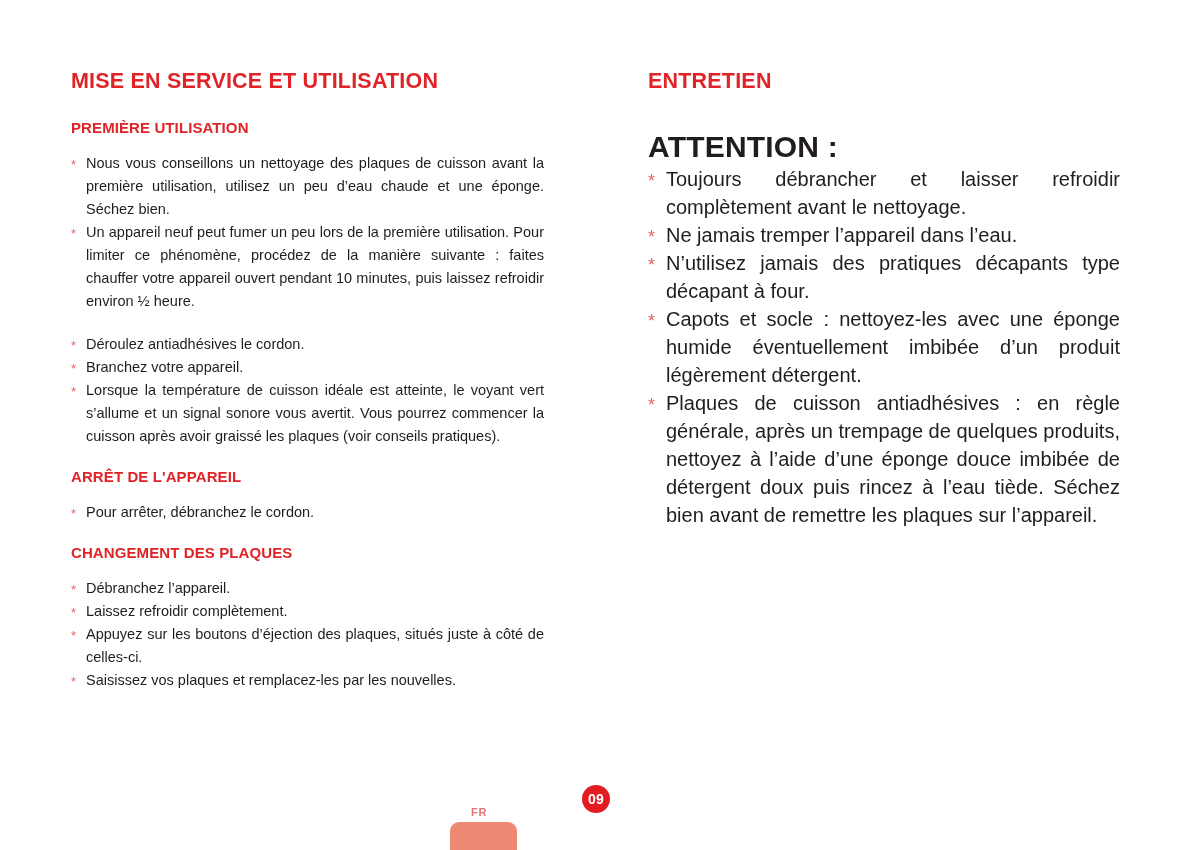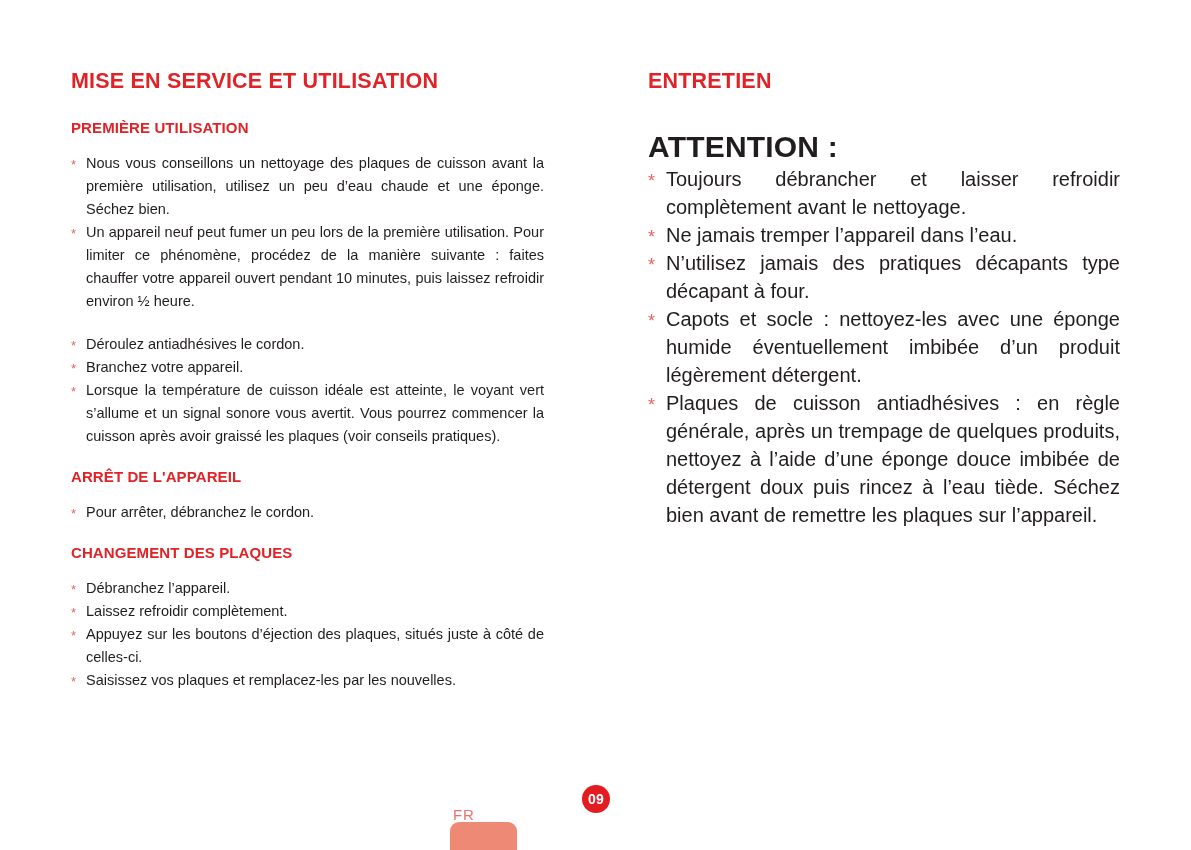--- a/index.html
+++ b/index.html
@@ -91,24 +91,24 @@
     color: #ffffff;
     font-size: 14px;
     font-weight: 700;
     display: flex;
     align-items: center;
     justify-content: center;
     letter-spacing: 0.3px;
   }
   .lang-label {
     position: absolute;
-    left: 453px;
+    left: 471px;
     top: 806px;
-    font-size: 15px;
-    font-weight: 400;
+    font-size: 11px;
+    font-weight: 700;
     color: var(--fr-label, #e87173);
     letter-spacing: 0.8px;
   }
   .lang-tab {
     position: absolute;
     left: 450px;
     top: 822px;
     width: 67px;
     height: 40px;
     background: var(--tab-salmon, #ee8975);

